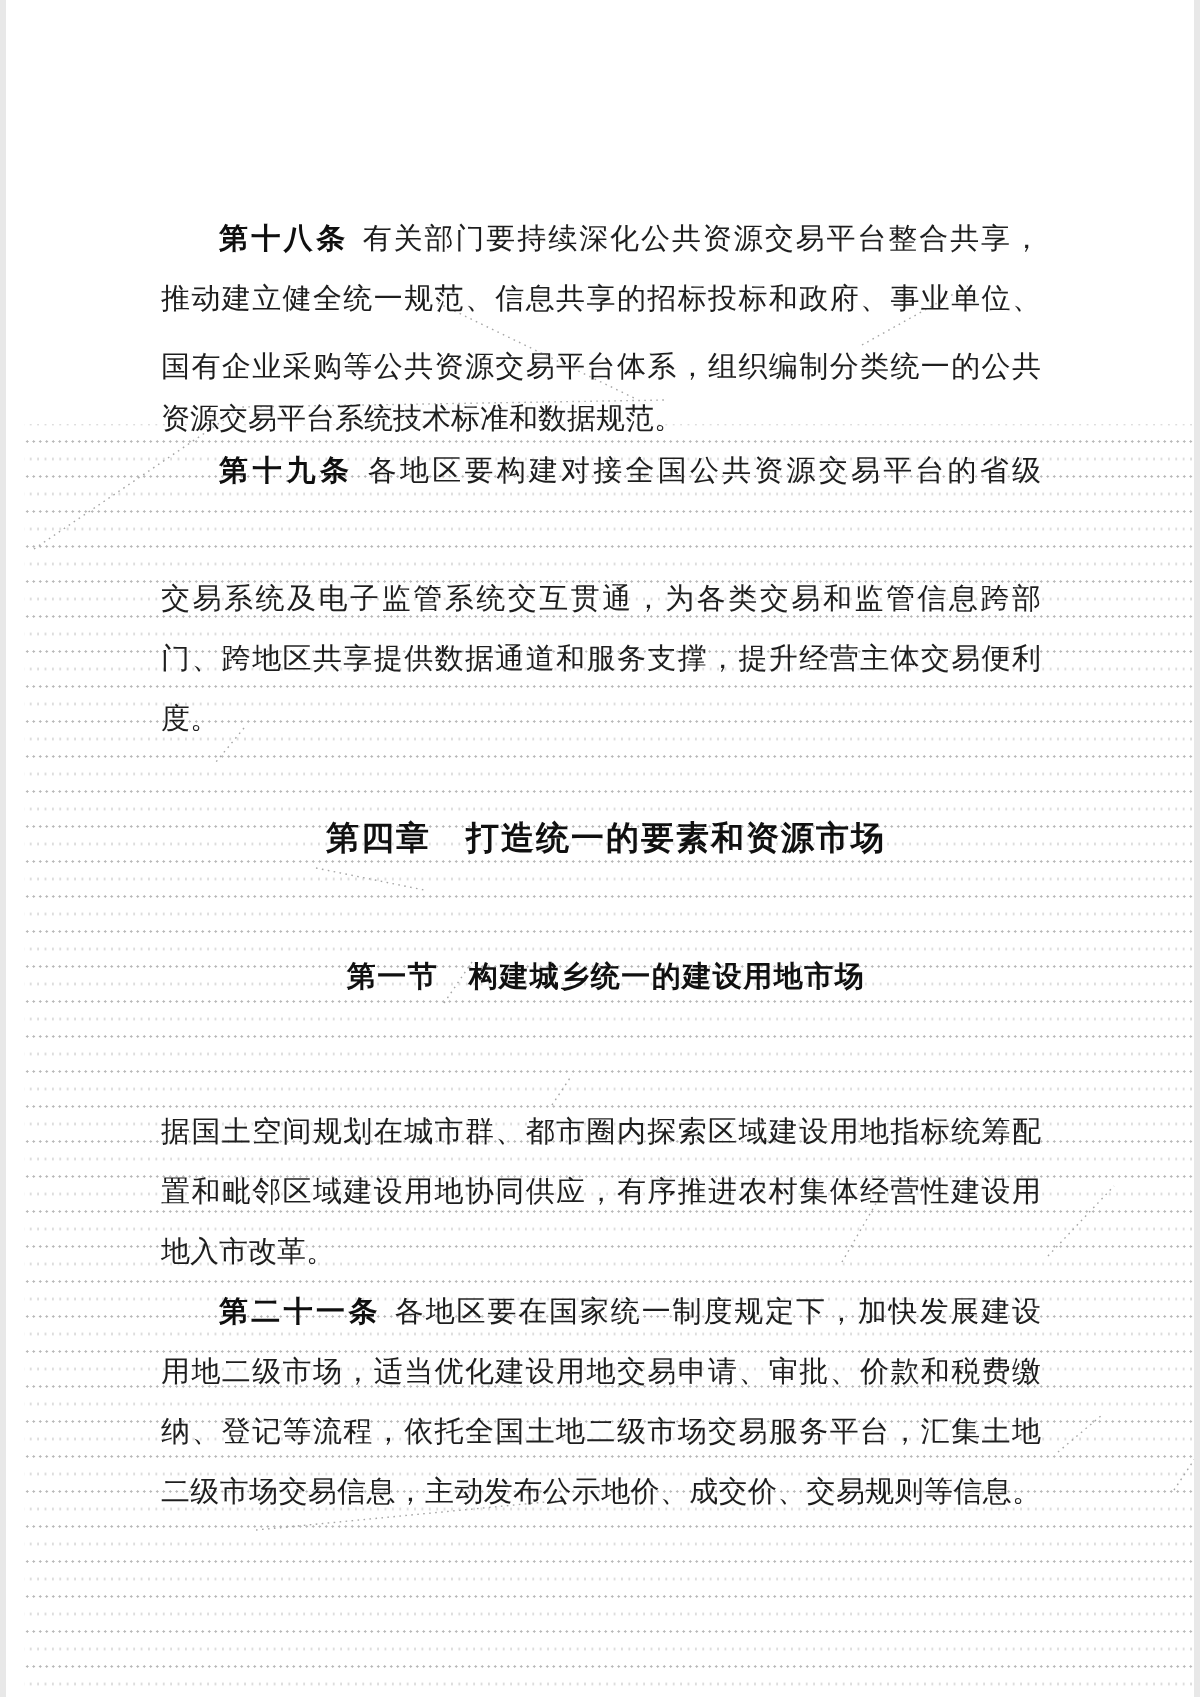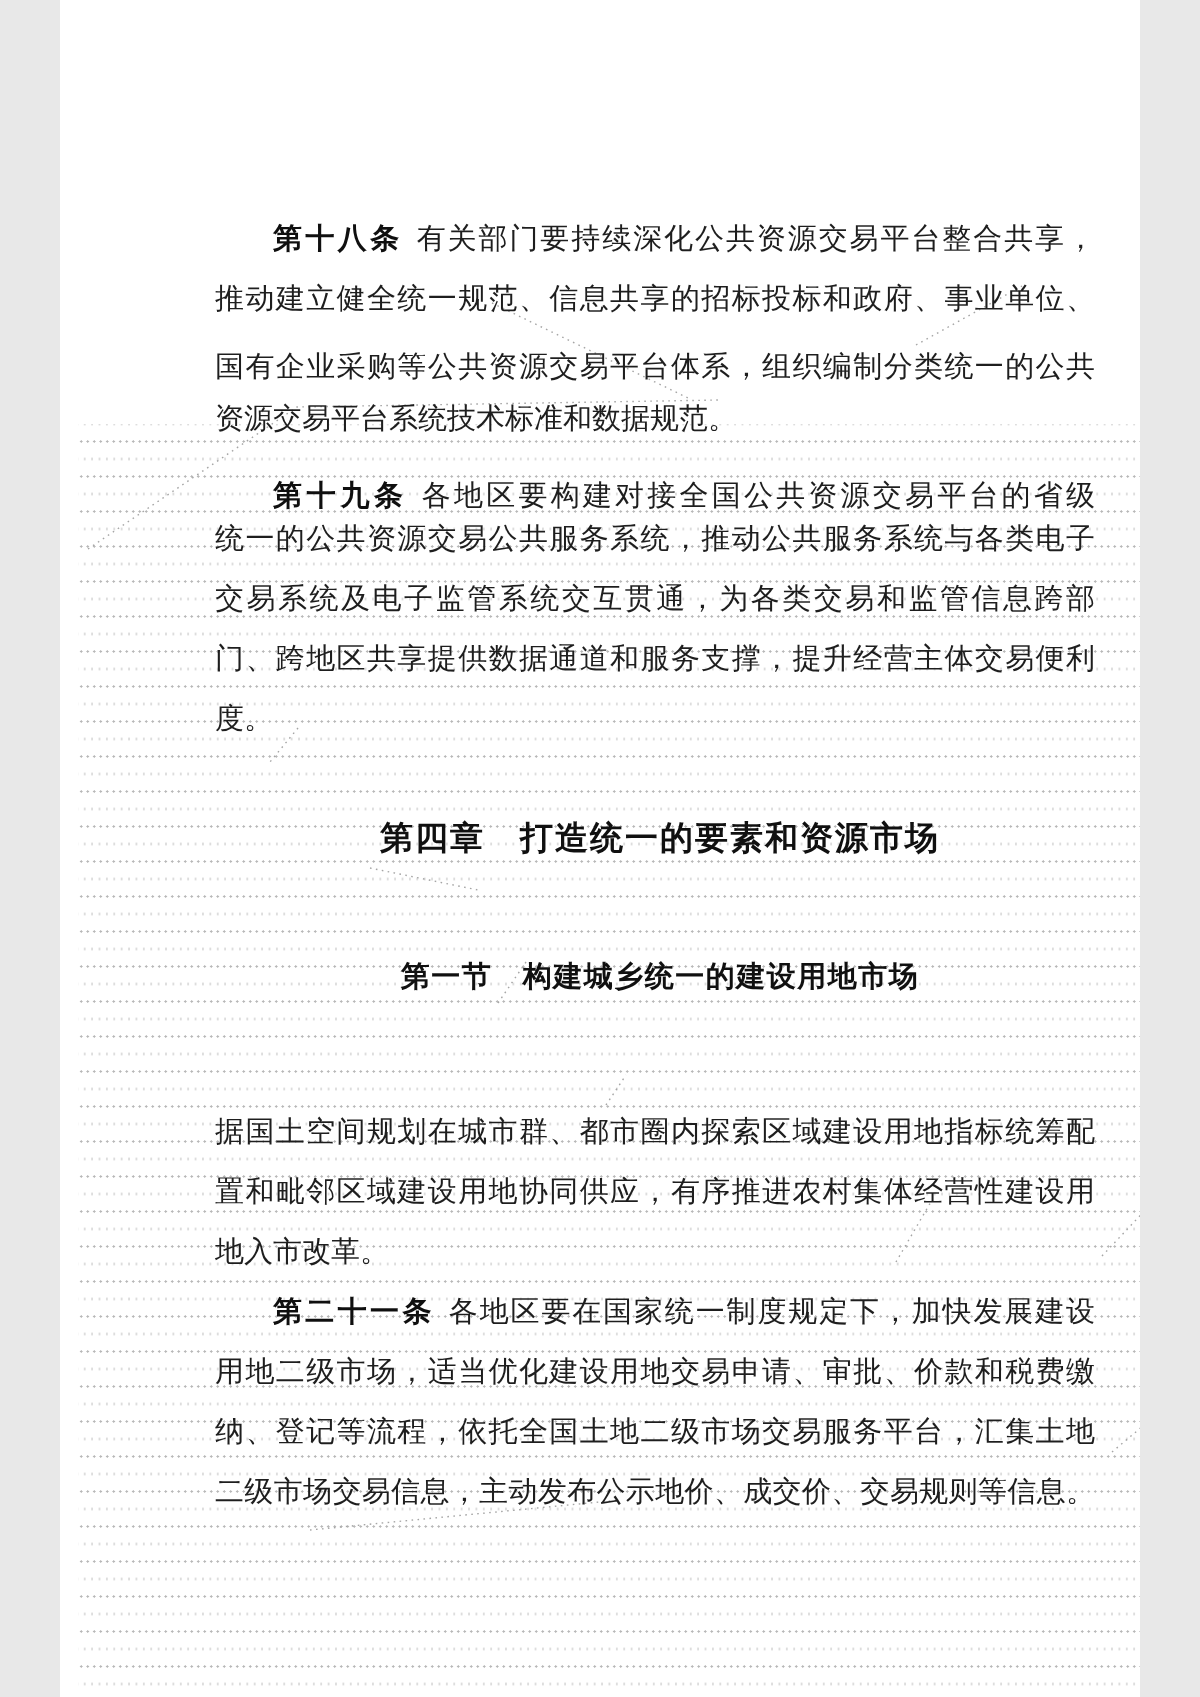--- a/index.html
+++ b/index.html
@@ -1,18 +1,18 @@
 <!DOCTYPE html>
 <html><head>
 <meta charset="utf-8">
 <style>
   html,body{margin:0;padding:0;background:#e8e8e8;}
   .page{
     position:relative;
-    width:1080px;height:1697px;
+    width:1188px;height:1697px;
     margin:0 auto;
     background:#ffffff;
     overflow:hidden;
     font-family:"Liberation Serif","DejaVu Serif",serif;
     text-decoration:underline;
   }
   
   .dotfield{
     position:absolute;
     left:18px;right:0;top:424px;bottom:0;
@@ -77,22 +77,21 @@
     <line x1="250" y1="1530" x2="560" y2="1500"></line>
     <line x1="1052" y1="1452" x2="1096" y2="1415"></line>
     <line x1="1168" y1="1490" x2="1196" y2="1448"></line>
   </svg>
 
   <div class="line first" style="top:220px"><span class="term">第十八条</span><span>有关部门要持续深化公共资源交易平台整合共享，</span></div>
   <div class="line" style="top:280px">推动建立健全统一规范、信息共享的招标投标和政府、事业单位、</div>
   <div class="line" style="top:348px">国有企业采购等公共资源交易平台体系，组织编制分类统一的公共</div>
   <div class="line short" style="top:400px">资源交易平台系统技术标准和数据规范。</div>
 
-  <div class="line first" style="top:477px"><span class="term">第十九条</span><span>各地区要构建对接全国公共资源交易平台的省级</span></div>
-  <div class="line" style="top:520px">统一的公共资源交易公共服务系统，推动公共服务系统与各类电子</div>
+  <div class="line first" style="top:452px"><span class="term">第十九条</span><span>各地区要构建对接全国公共资源交易平台的省级</span></div>
   <div class="line" style="top:580px">交易系统及电子监管系统交互贯通，为各类交易和监管信息跨部</div>
   <div class="line" style="top:640px">门、跨地区共享提供数据通道和服务支撑，提升经营主体交易便利</div>
   <div class="line short" style="top:700px">度。</div>
 
   <div class="heading chapter" style="top:816px">第四章　打造统一的要素和资源市场</div>
 
   <div class="heading section" style="top:933px">第一节　构建城乡统一的建设用地市场</div>
 
   <div class="line" style="top:1113px">据国土空间规划在城市群、都市圈内探索区域建设用地指标统筹配</div>
   <div class="line" style="top:1173px">置和毗邻区域建设用地协同供应，有序推进农村集体经营性建设用</div>

